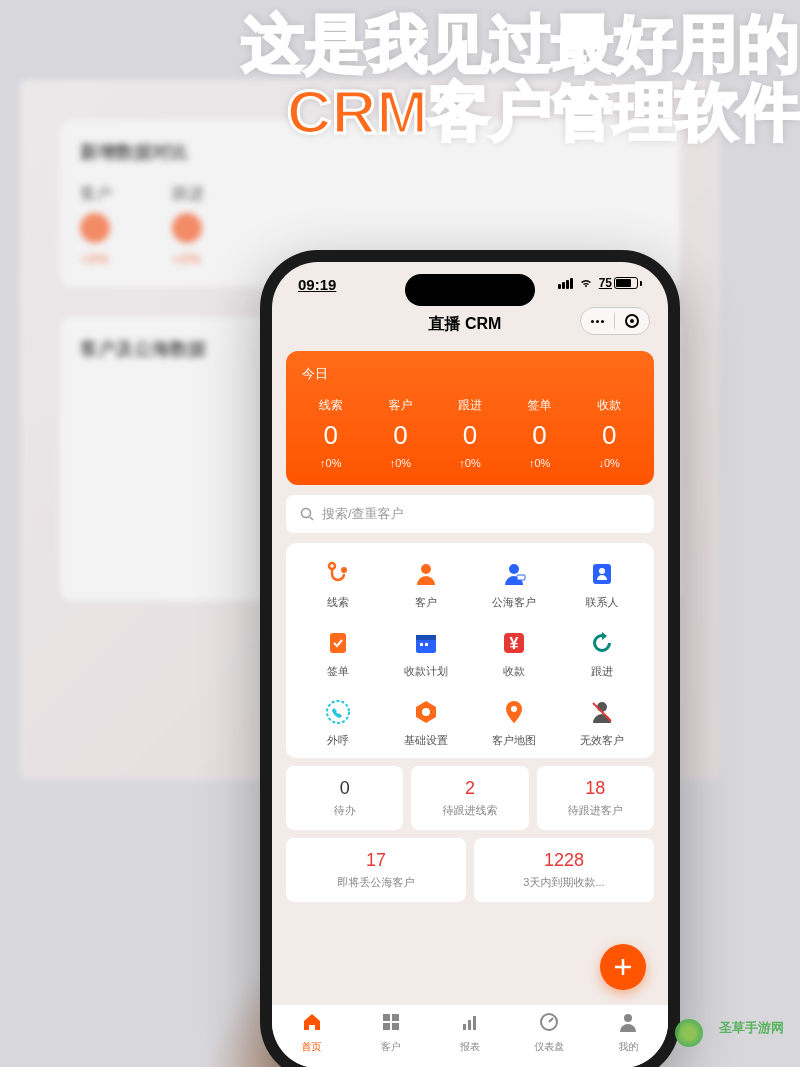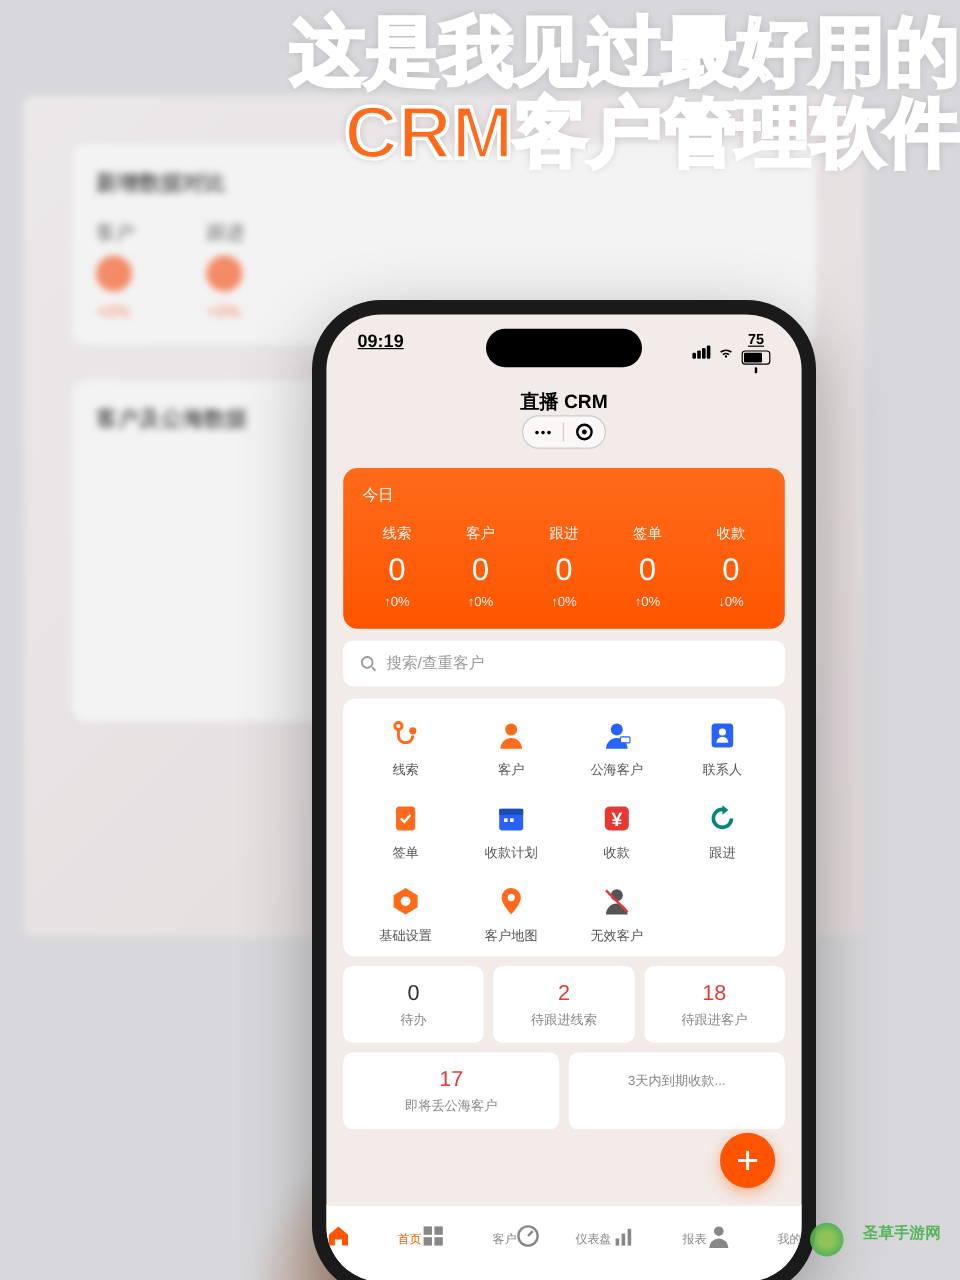--- a/index.html
+++ b/index.html
@@ -47,29 +47,28 @@
 }
 
 .status-bar {
   display: flex; justify-content: space-between; align-items: flex-start;
   padding: 14px 26px 6px; font-size: 15px; font-weight: 600; color: #000; text-decoration: underline;
 }
 .status-right { display: flex; align-items: center; gap: 5px; font-size: 12px; }
 .signal { display: flex; gap: 1px; align-items: flex-end; }
 .signal span { width: 3px; background: #000; border-radius: 1px; }
 .signal span:nth-child(1){height:5px}.signal span:nth-child(2){height:7px}.signal span:nth-child(3){height:9px}.signal span:nth-child(4){height:11px}
-.battery { display: flex; align-items: center; gap: 2px; flex-direction: column; }
+.battery { display: flex; align-items: center; gap: 2px; }
 .battery-body { width: 24px; height: 12px; border: 1px solid #000; border-radius: 3px; position: relative; padding: 1px; }
 .battery-fill { height: 100%; width: 75%; background: #000; border-radius: 1px; }
 .battery-tip { width: 2px; height: 5px; background: #000; border-radius: 0 1px 1px 0; }
 
 .app-header {
-  display: flex; justify-content: space-between; align-items: center;
+  display: flex; justify-content: space-between; align-items: flex-end;
   padding: 8px 18px;
-  flex-direction: column;
 }
 .app-title { font-size: 16px; font-weight: 600; color: #000; margin: 0 auto; }
 .capsule {
   display: flex; align-items: center; border: 1px solid #ccc; border-radius: 16px;
   padding: 5px 10px; gap: 10px; background: rgba(255,255,255,0.6);
 }
 .capsule-div { width: 1px; height: 16px; background: #ccc; }
 .dots { display: flex; gap: 2px; }
 .dots span { width: 3px; height: 3px; background: #000; border-radius: 50%; }
 .target { width: 14px; height: 14px; border: 2px solid #000; border-radius: 50%; display: flex; align-items: center; justify-content: center; }
@@ -112,21 +111,21 @@
   background: #ff5500; border-radius: 50%; color: #fff;
   display: flex; align-items: center; justify-content: center; font-size: 26px;
   box-shadow: 0 4px 12px rgba(255,85,0,0.4);
 }
 
 .tabbar {
   position: absolute; bottom: 0; left: 0; right: 0; height: 64px;
   background: #fff; display: flex; border-top: 1px solid #eee;
   padding-bottom: 8px;
 }
-.tab { flex: 1; display: flex; flex-direction: row; align-items: center; justify-content: space-between; gap: 3px; }
+.tab { flex: 1; display: flex; flex-direction: column; align-items: center; justify-content: center; gap: 3px; }
 .tab-icon { font-size: 18px; color: #888; }
 .tab-label { font-size: 10px; color: #888; }
 .tab.active .tab-icon, .tab.active .tab-label { color: #ff5500; }
 
 .hand {
   position: absolute; bottom: -40px; left: 200px; width: 400px; height: 200px;
   background: radial-gradient(ellipse at 50% 100%, #c9a08a 0%, #b8917a 40%, transparent 70%);
   z-index: 8; filter: blur(6px);
 }
 </style>
@@ -316,20 +315,29 @@
           <div class="grid-icon">
             <svg width="26" height="26">
               <path d="M13 4a9 9 0 109 9h-3a6 6 0 11-6-6v3l5-4-5-4z" fill="#00897b"></path>
             </svg>
           </div>
     <div class="grid-label">跟进</div>
         </div>
         <div class="grid-item">
           <div class="grid-icon">
             <svg width="26" height="26">
+              <circle cx="13" cy="13" r="11" fill="none" stroke="#26c6da" stroke-width="2" stroke-dasharray="3 2"></circle>
+              <path d="M9 9l3 3-1 1 2 2 1-1 3 3-2 2c-3 0-8-5-8-8z" fill="#26c6da"></path>
+            </svg>
+          </div>
+    <div class="grid-label">外呼</div>
+        </div>
+        <div class="grid-item">
+          <div class="grid-icon">
+            <svg width="26" height="26">
               <polygon points="13,2 23,8 23,18 13,24 3,18 3,8" fill="#ff6b1a"></polygon>
               <circle cx="13" cy="13" r="4" fill="#fff"></circle>
             </svg>
           </div>
     <div class="grid-label">基础设置</div>
         </div>
         <div class="grid-item">
           <div class="grid-icon">
             <svg width="26" height="26">
               <path d="M13 2a8 8 0 018 8c0 6-8 14-8 14s-8-8-8-14a8 8 0 018-8z" fill="#ff6b1a"></path>
@@ -361,20 +369,21 @@
         </div>
         <div class="tile">
           <div class="tile-num red">18</div>
     <div class="tile-label">待跟进客户</div>
         </div>
         <div class="tile">
           <div class="tile-num red">17</div>
     <div class="tile-label">即将丢公海客户</div>
         </div>
         <div class="tile">
+          <div class="tile-num red">1228</div>
     <div class="tile-label">3天内到期收款...</div>
         </div>
       </div>
 
     <div class="fab">
       <svg width="20" height="20">
           <line x1="10" y1="2" x2="10" y2="18" stroke="#fff" stroke-width="2.5"></line>
           <line x1="2" y1="10" x2="18" y2="10" stroke="#fff" stroke-width="2.5"></line>
         </svg>
     </div>
@@ -390,32 +399,32 @@
           <div class="tab-icon"><svg width="20" height="20">
               <rect x="2" y="2" width="7" height="7" fill="currentColor"></rect>
               <rect x="11" y="2" width="7" height="7" fill="currentColor"></rect>
               <rect x="2" y="11" width="7" height="7" fill="currentColor"></rect>
               <rect x="11" y="11" width="7" height="7" fill="currentColor"></rect>
             </svg></div>
     <div class="tab-label">客户</div>
         </div>
         <div class="tab">
           <div class="tab-icon"><svg width="20" height="20">
-              <circle cx="10" cy="10" r="8" fill="none" stroke="currentColor" stroke-width="2"></circle>
-              <line x1="10" y1="10" x2="14" y2="6" stroke="currentColor" stroke-width="2"></line>
-            </svg></div>
-    <div class="tab-label">仪表盘</div>
-        </div>
-        <div class="tab">
-          <div class="tab-icon"><svg width="20" height="20">
               <rect x="3" y="12" width="3" height="6" fill="currentColor"></rect>
               <rect x="8" y="8" width="3" height="10" fill="currentColor"></rect>
               <rect x="13" y="4" width="3" height="14" fill="currentColor"></rect>
             </svg></div>
     <div class="tab-label">报表</div>
+        </div>
+        <div class="tab">
+          <div class="tab-icon"><svg width="20" height="20">
+              <circle cx="10" cy="10" r="8" fill="none" stroke="currentColor" stroke-width="2"></circle>
+              <line x1="10" y1="10" x2="14" y2="6" stroke="currentColor" stroke-width="2"></line>
+            </svg></div>
+    <div class="tab-label">仪表盘</div>
         </div>
         <div class="tab">
           <div class="tab-icon"><svg width="20" height="20">
               <circle cx="10" cy="6" r="4" fill="currentColor"></circle>
               <path d="M2 20a8 8 0 0116 0z" fill="currentColor"></path>
             </svg></div>
     <div class="tab-label">我的</div>
         </div>
       </div>
   </div>

